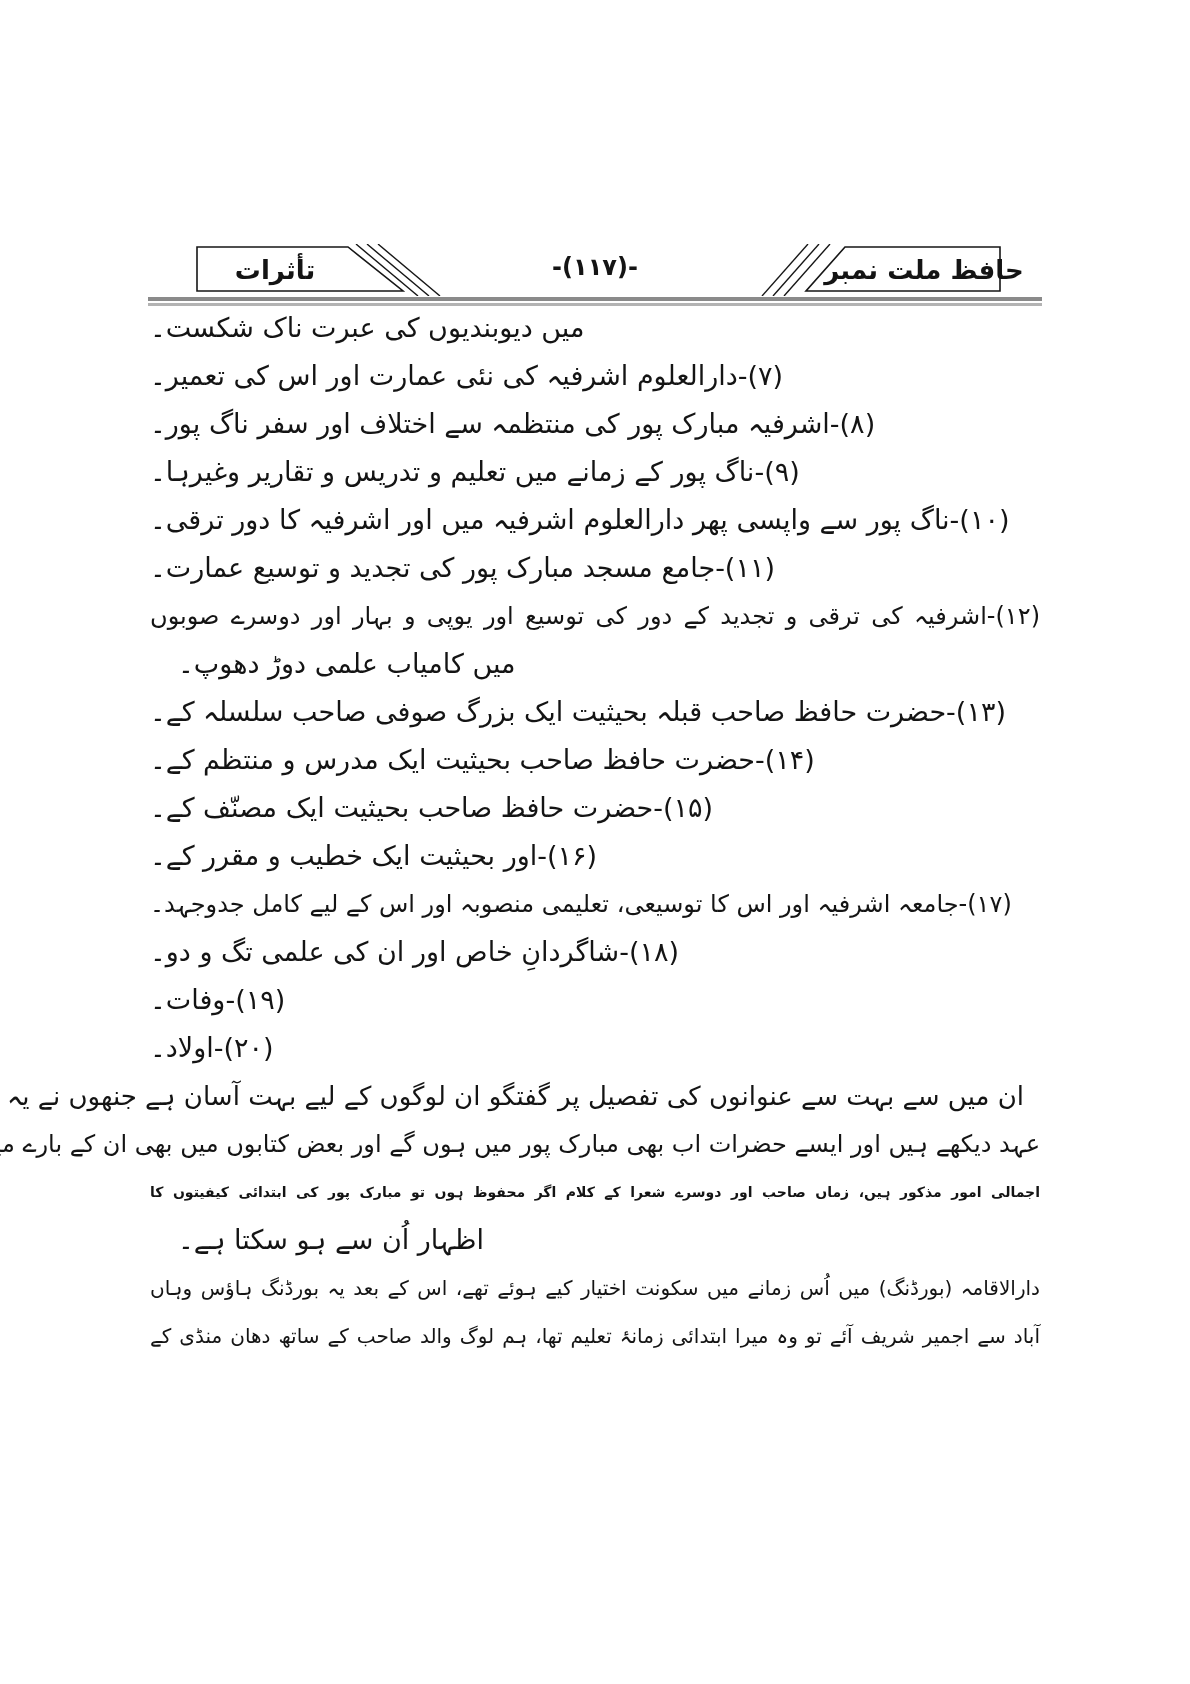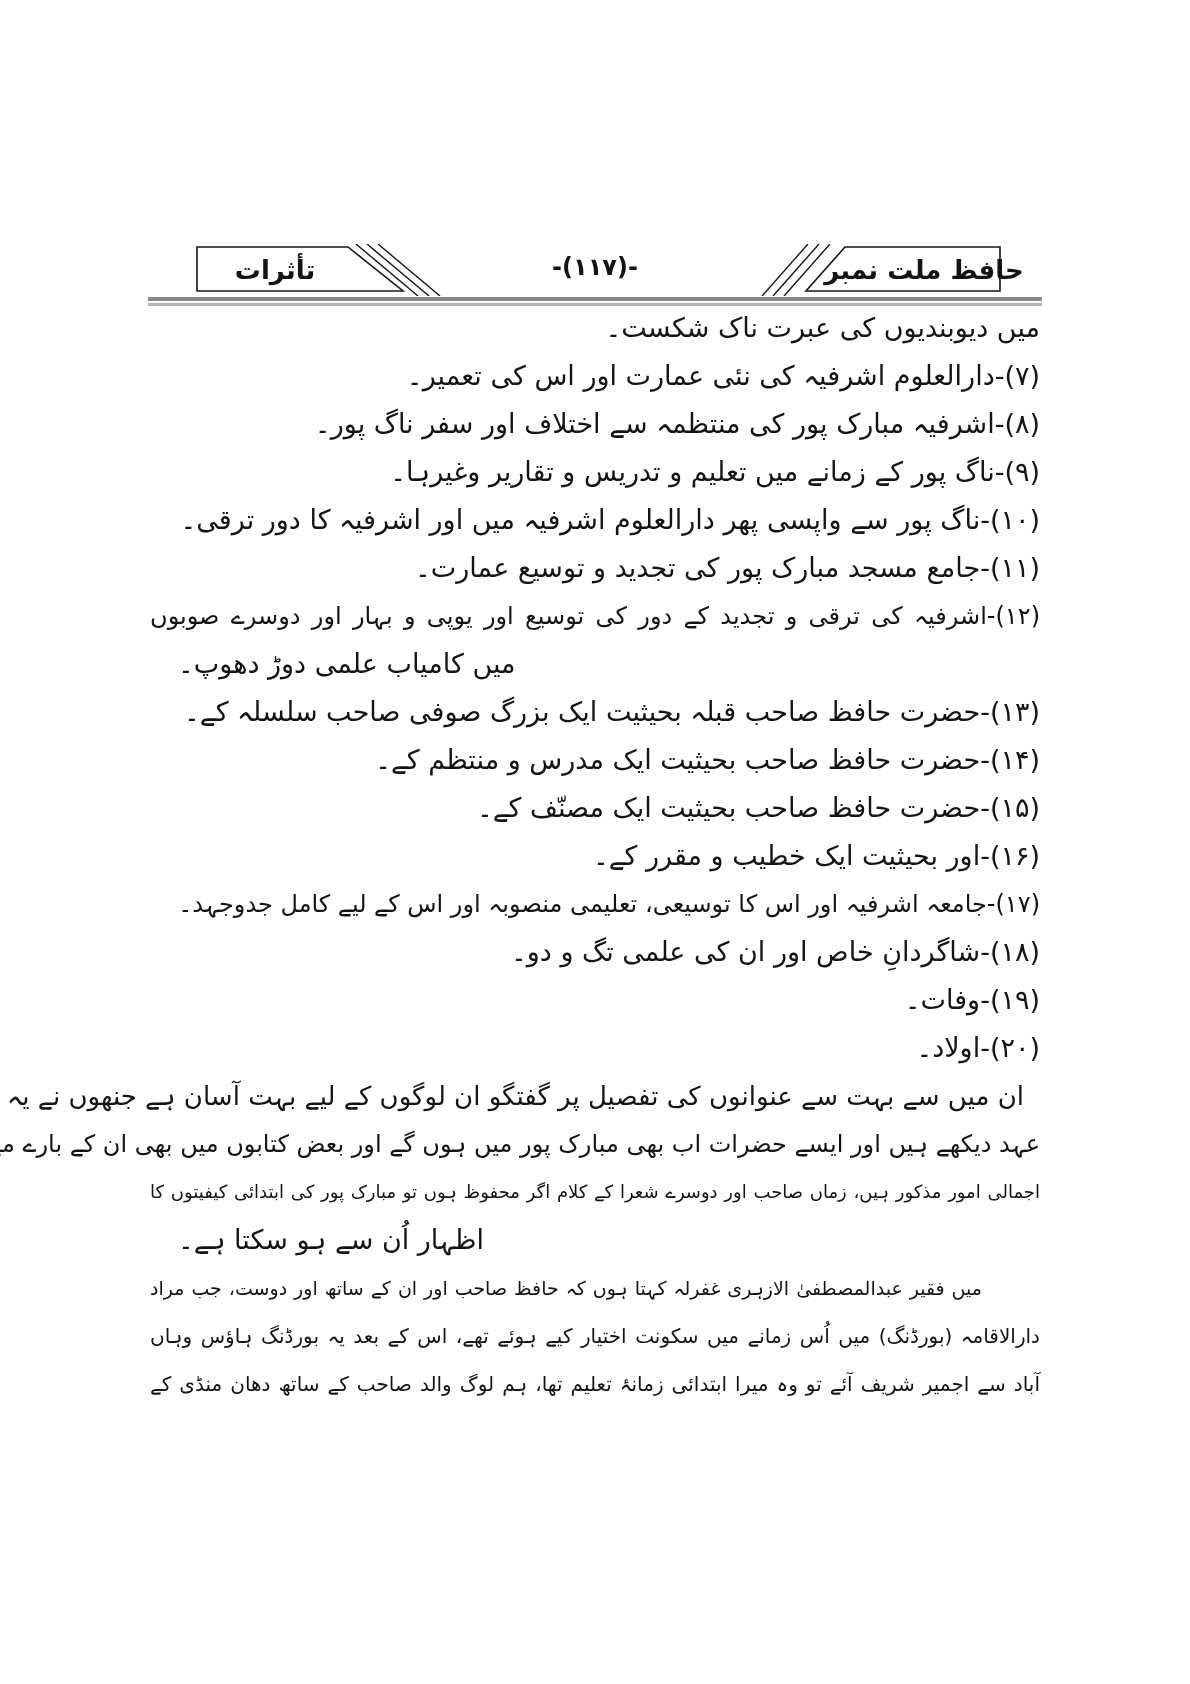--- a/index.html
+++ b/index.html
@@ -36,21 +36,21 @@
   .content{
     position:absolute;top:304px;left:150px;width:890px;
     direction:rtl;
   }
   .tl{
     height:48px;line-height:48px;
     font-size:27px;
     white-space:nowrap;
     overflow:visible;
   }
-  .tl.center{text-align:right;}
+  .tl.center{text-align:left;}
   .tl.justify{text-align:justify;text-align-last:justify;}
   .tl.left{text-align:left;padding-left:28px;}
   .tl.indent-sm{padding-right:16px;}
   .tl.indent-md{padding-right:58px;}
 </style>
 </head>
 <body>
 
 <div class="page">
 
@@ -90,21 +90,20 @@
     <div class="tl center">(۱۴)-حضرت حافظ صاحب بحیثیت ایک مدرس و منتظم کے۔</div>
     <div class="tl center">(۱۵)-حضرت حافظ صاحب بحیثیت ایک مصنّف کے۔</div>
     <div class="tl center">(۱۶)-اور بحیثیت ایک خطیب و مقرر کے۔</div>
     <div class="tl center" style="font-size: 24px;">(۱۷)-جامعہ اشرفیہ اور اس کا توسیعی، تعلیمی منصوبہ اور اس کے لیے کامل جدوجہد۔</div>
     <div class="tl center">(۱۸)-شاگردانِ خاص اور ان کی علمی تگ و دو۔</div>
     <div class="tl center">(۱۹)-وفات۔</div>
     <div class="tl center">(۲۰)-اولاد۔</div>
 
     <div class="tl justify indent-sm" style="font-size: 26px;">ان میں سے بہت سے عنوانوں کی تفصیل پر گفتگو ان لوگوں کے لیے بہت آسان ہے جنھوں نے یہ</div>
     <div class="tl justify" style="font-size: 24px;">عہد دیکھے ہیں اور ایسے حضرات اب بھی مبارک پور میں ہوں گے اور بعض کتابوں میں بھی ان کے بارے میں</div>
-    <div class="tl justify" style="font-size: 18px;">اجمالی امور مذکور ہیں، زماں صاحب اور دوسرے شعرا کے کلام اگر محفوظ ہوں تو مبارک پور کی ابتدائی کیفیتوں کا</div>
+    <div class="tl justify" style="font-size: 14px; font-weight: bold;">اجمالی امور مذکور ہیں، زماں صاحب اور دوسرے شعرا کے کلام اگر محفوظ ہوں تو مبارک پور کی ابتدائی کیفیتوں کا</div>
     <div class="tl left">اظہار اُن سے ہو سکتا ہے۔</div>
 
-    <div class="tl justify indent-md" style="font-size: 19px;">میں فقیر عبدالمصطفیٰ الازہری غفرلہ کہتا ہوں کہ حافظ صاحب اور ان کے ساتھ اور دوست، جب مراد</div>
     <div class="tl justify" style="font-size: 20px;">دارالاقامہ (بورڈنگ) میں اُس زمانے میں سکونت اختیار کیے ہوئے تھے، اس کے بعد یہ بورڈنگ ہاؤس وہاں</div>
     <div class="tl justify" style="font-size: 20px;">آباد سے اجمیر شریف آئے تو وہ میرا ابتدائی زمانۂ تعلیم تھا، ہم لوگ والد صاحب کے ساتھ دھان منڈی کے</div>
   </div>
 
 </div>
 
 </body></html>

